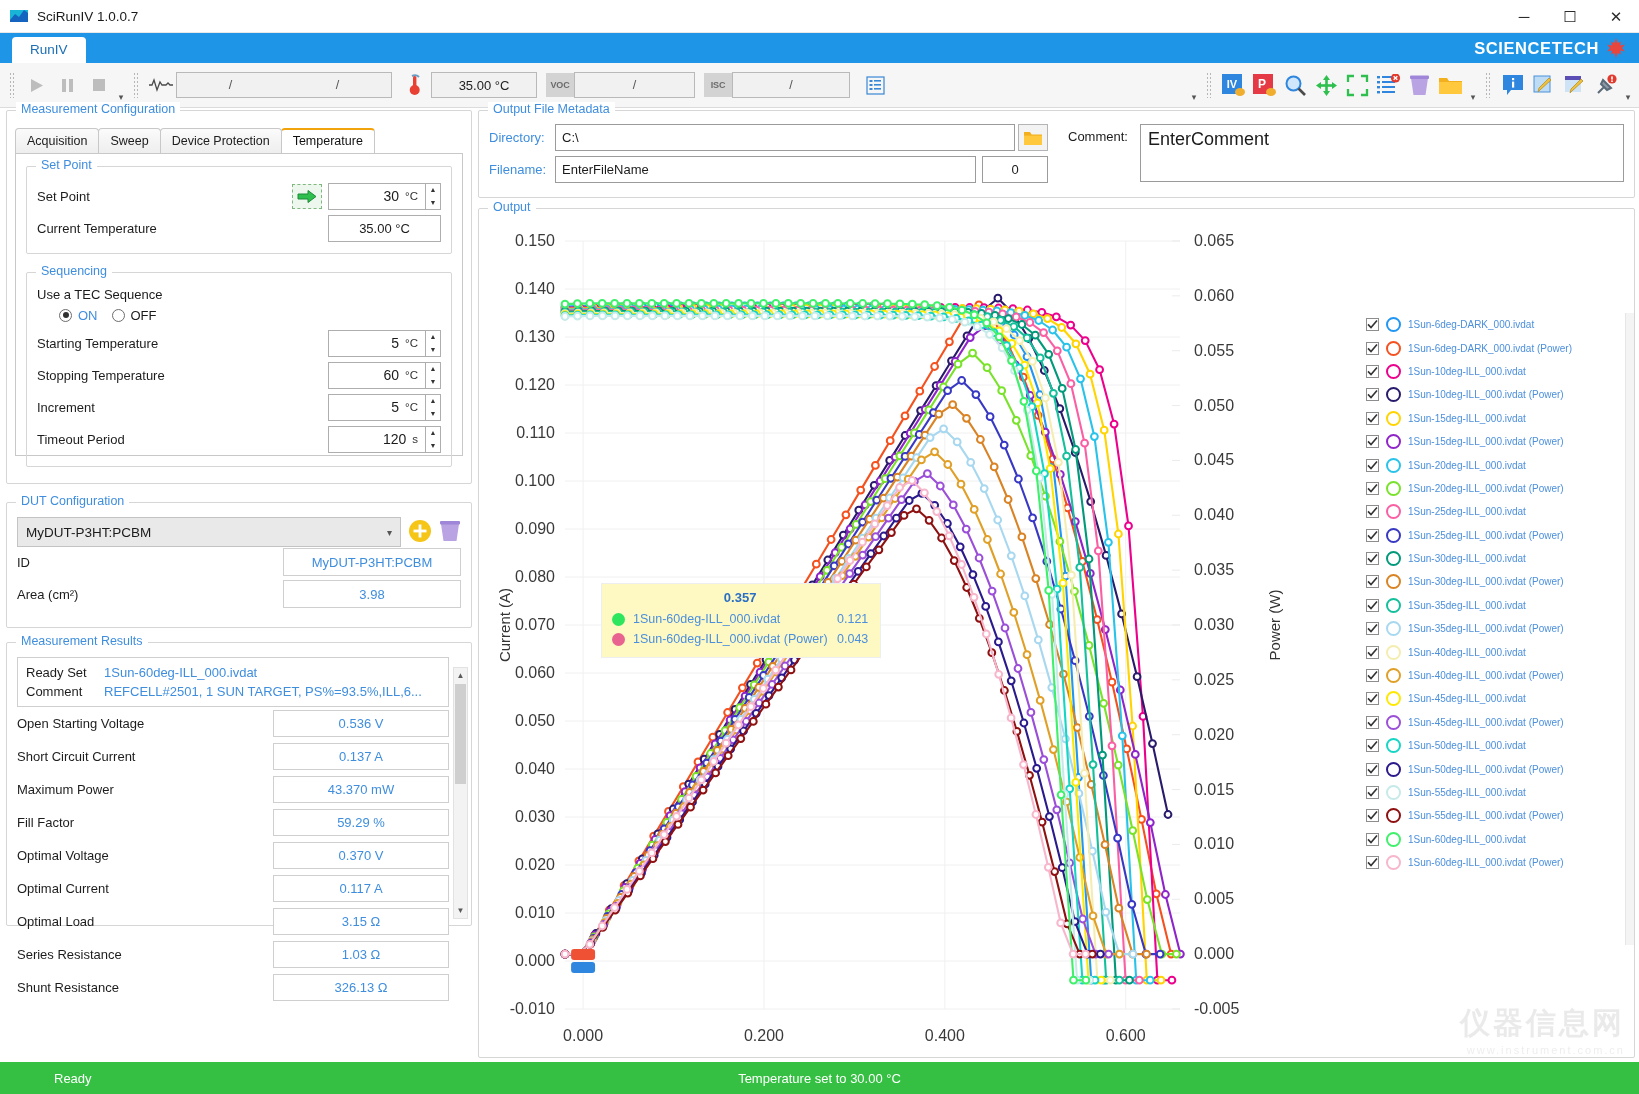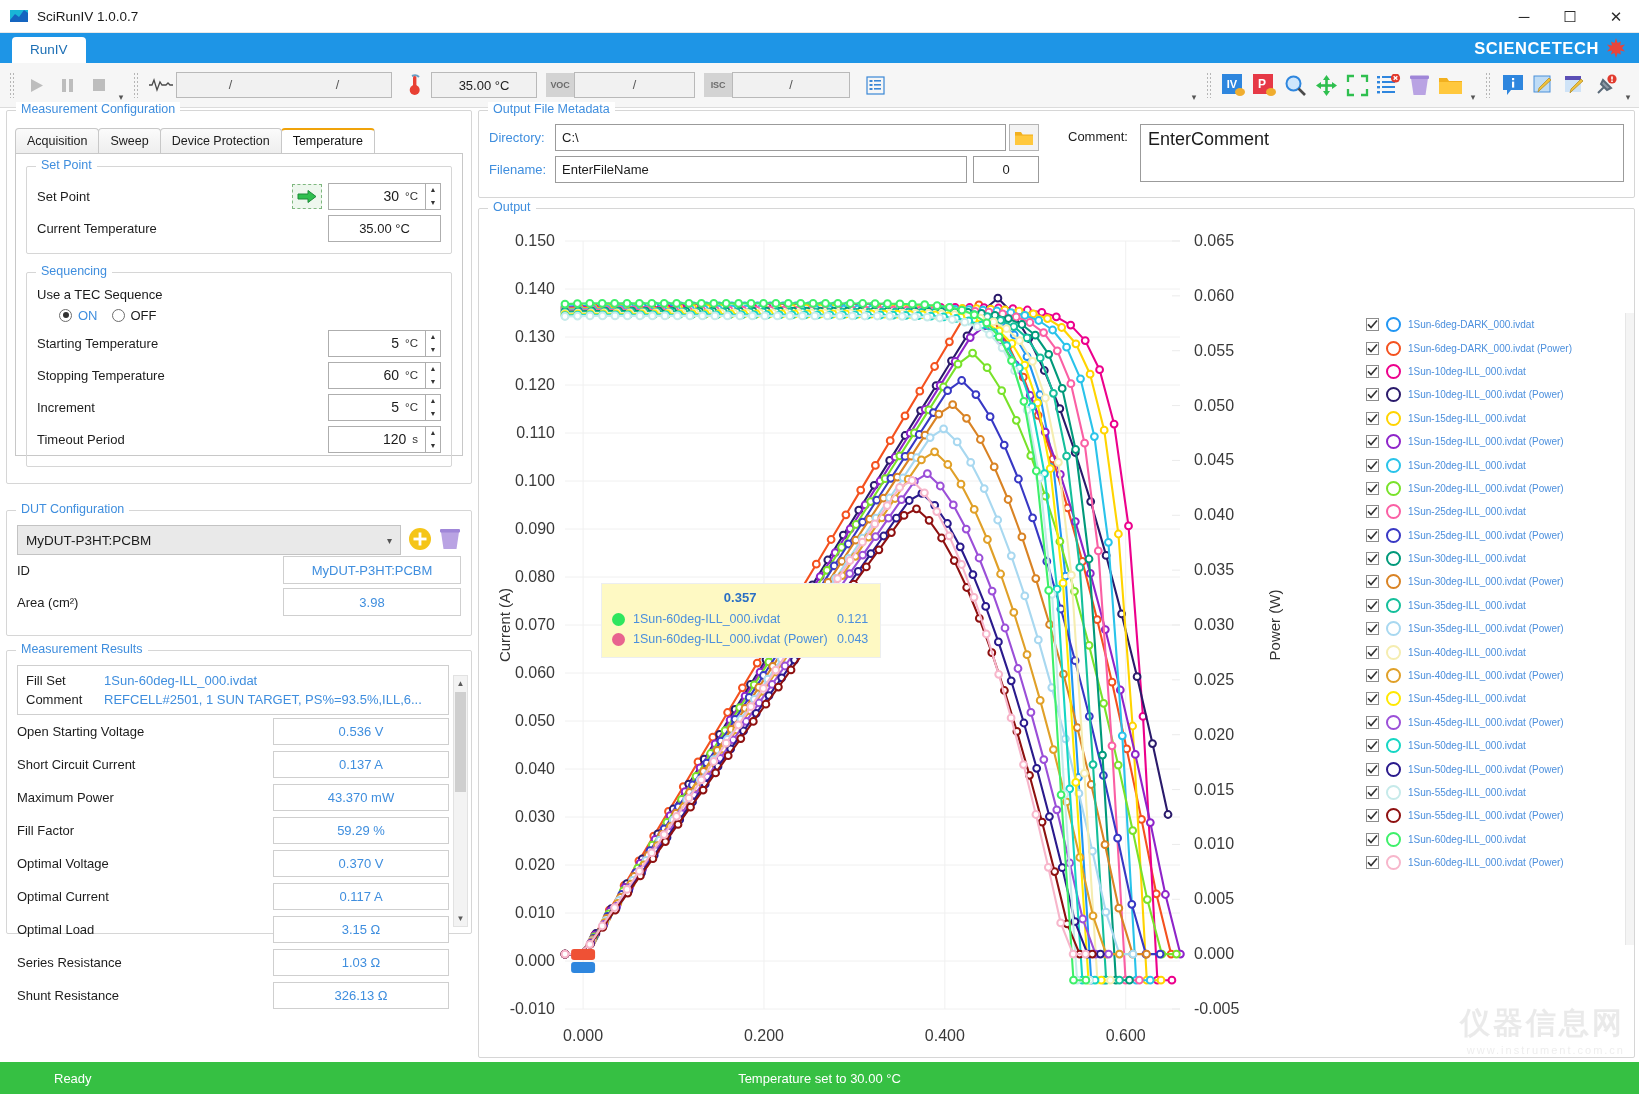--- a/index.html
+++ b/index.html
@@ -459,21 +459,21 @@
               <div class="btns">
                 <span>▲</span>
                 <span>▼</span>
               </div>
             </div>
           </div>
         </div>
       </div>
     </div>
 
-    <div class="gbox" style="height:126px; margin-top:26px; padding:14px 10px 8px 10px;">
+    <div class="gbox" style="height:126px; margin-top:18px; padding:14px 10px 8px 10px;">
       <span class="legendlbl">DUT Configuration</span>
       <div style="display:flex; align-items:center; gap:7px;">
         <div class="combo" style="flex:1;">
           <span>MyDUT-P3HT:PCBM</span>
           <span class="caret">▾</span>
         </div>
         <div>
           <svg width="24" height="24" viewBox="0 0 24 24">
             <circle cx="12" cy="12" r="11" fill="#f5c518"></circle>
             <rect x="10.6" y="5.5" width="2.8" height="13" fill="#fff"></rect>
@@ -495,21 +495,21 @@
         <span class="lbl">Area (cm²)</span>
         <div class="dut-val" style="width:178px;">3.98</div>
       </div>
     </div>
 
     <div class="gbox" style="margin-top:14px; height:284px; padding:14px 22px 4px 10px;">
       <span class="legendlbl">Measurement Results</span>
 
       <div class="mr-head">
         <div class="r">
-          <span class="k">Fill Set</span>
+          <span class="k">Ready Set</span>
           <span class="v">1Sun-60deg-ILL_000.ivdat</span>
         </div>
         <div class="r">
           <span class="k">Comment</span>
           <span class="v">REFCELL#2501, 1 SUN TARGET, PS%=93.5%,ILL,6...</span>
         </div>
       </div>
 
       <div>
         <div class="mr-row">
@@ -573,21 +573,21 @@
                 <path d="M1 5.6 H19 V15 H1 Z" fill="#ffc83d"></path>
               </svg>
             </div>
           </div>
           <div class="meta-row">
             <span class="ml">Filename:</span>
             <div class="txtin" style="flex:1;">EnterFileName</div>
             <div class="txtin" style="width:66px; justify-content:center; margin-left:6px;">0</div>
           </div>
         </div>
-        <div style="width:556px; display:flex; align-items:flex-start;margin-left:9px;">
+        <div style="width:556px; display:flex; align-items:flex-start;">
           <span class="ml" style="width:72px; padding-top:5px;">Comment:</span>
           <div class="cmtbox" style="flex:1; height:58px;">EnterComment</div>
         </div>
       </div>
     </div>
 
     <div class="gbox" style="position:absolute; left:0; right:0; top:98px; bottom:0;">
       <span class="legendlbl">Output</span>
 
       <div id="chartbox" style="top:10px; left:1px; right:1px; bottom:1px;">

